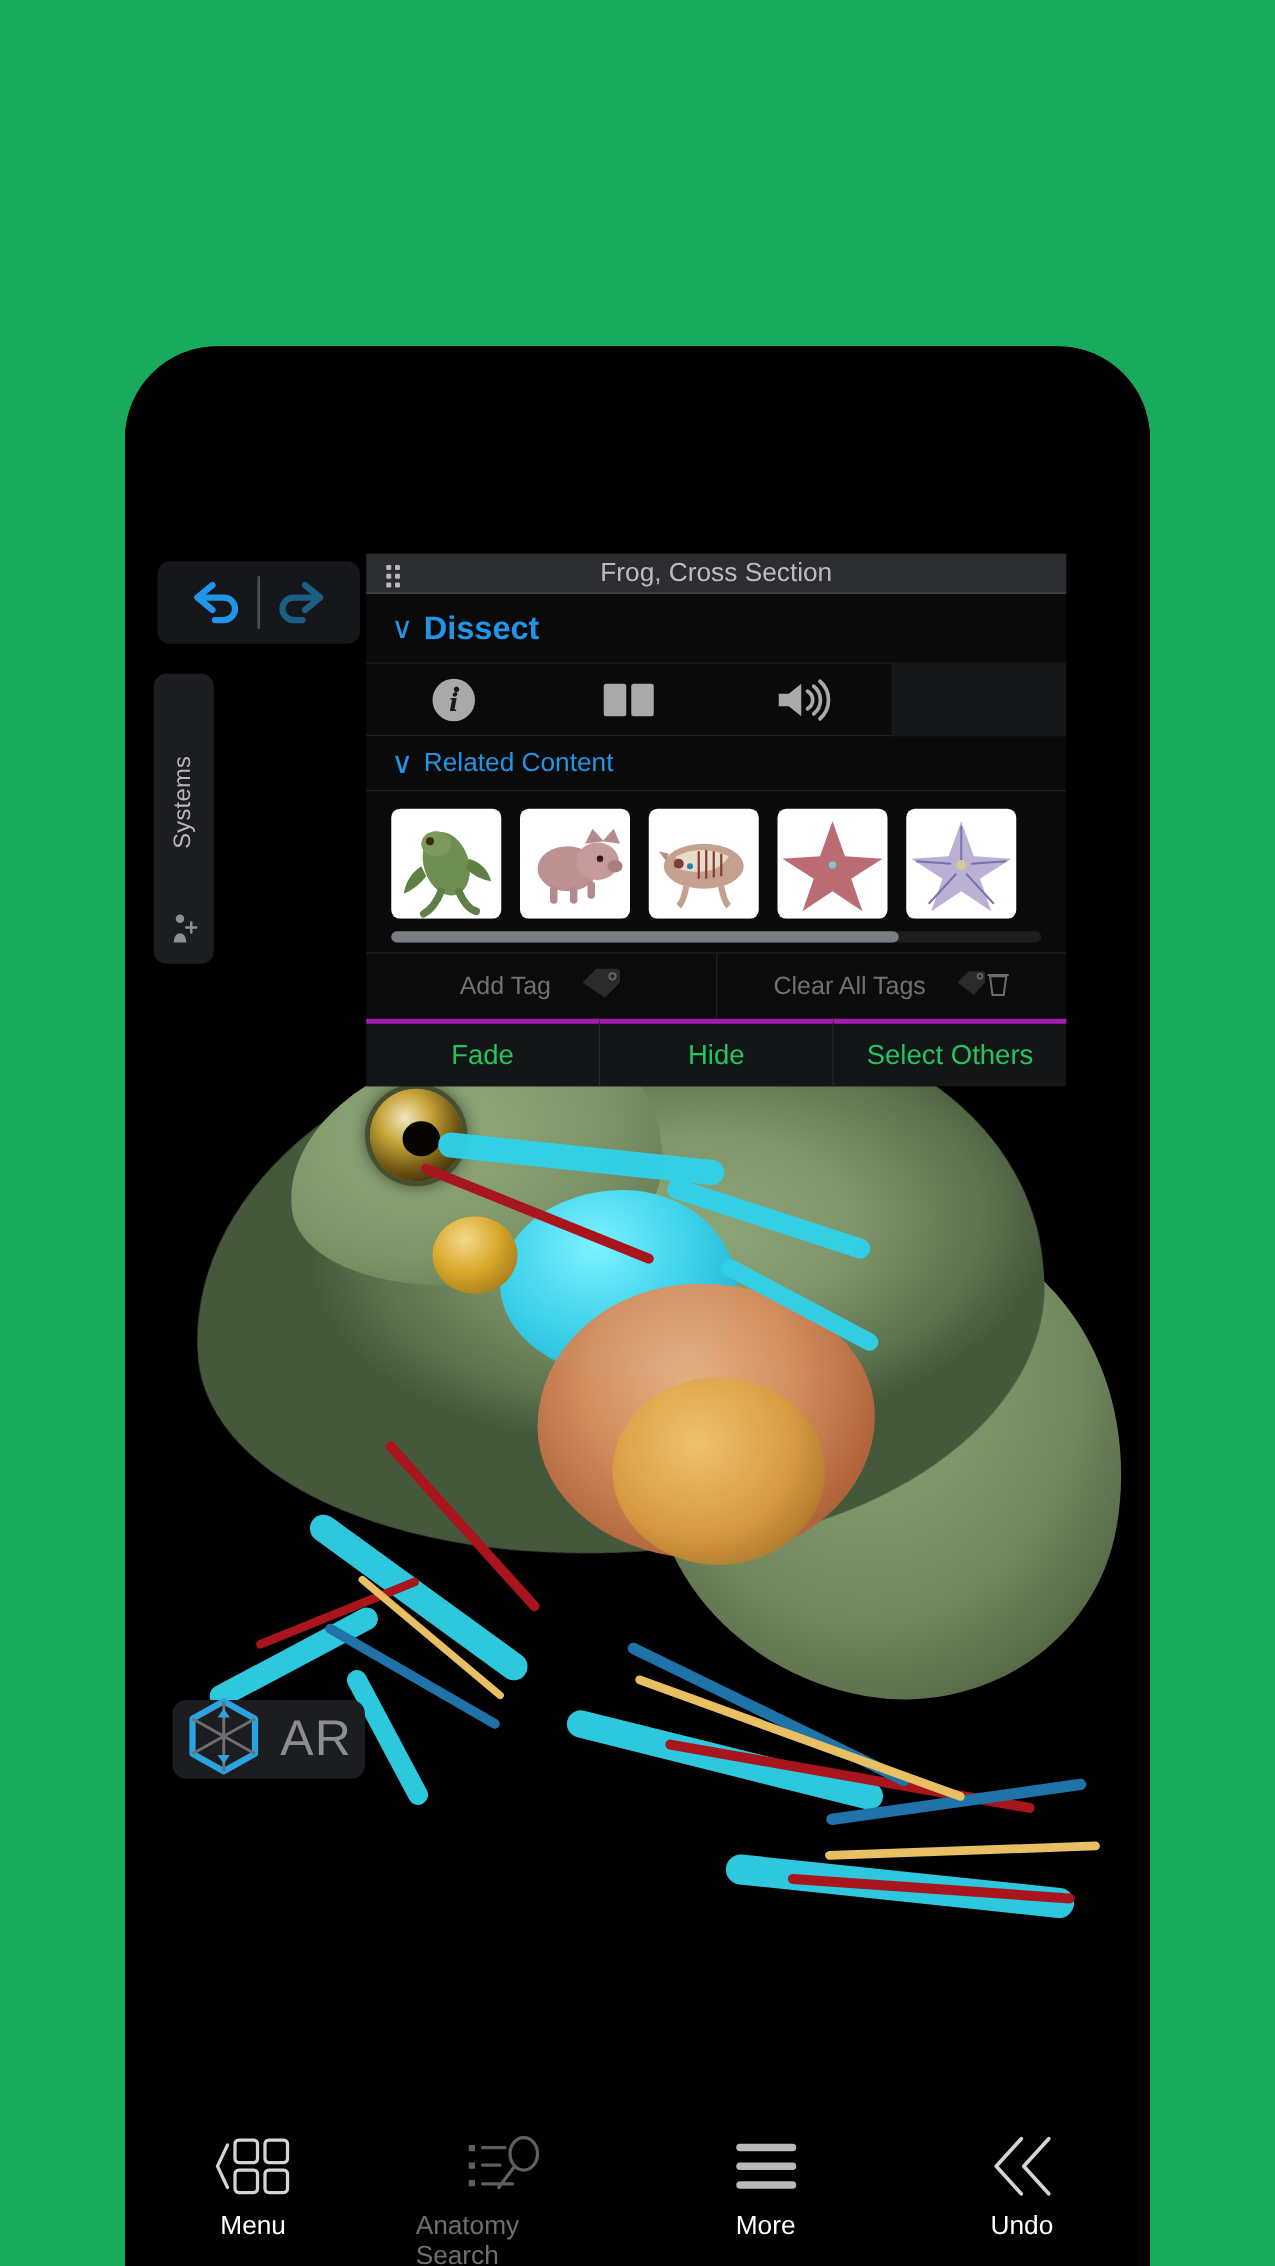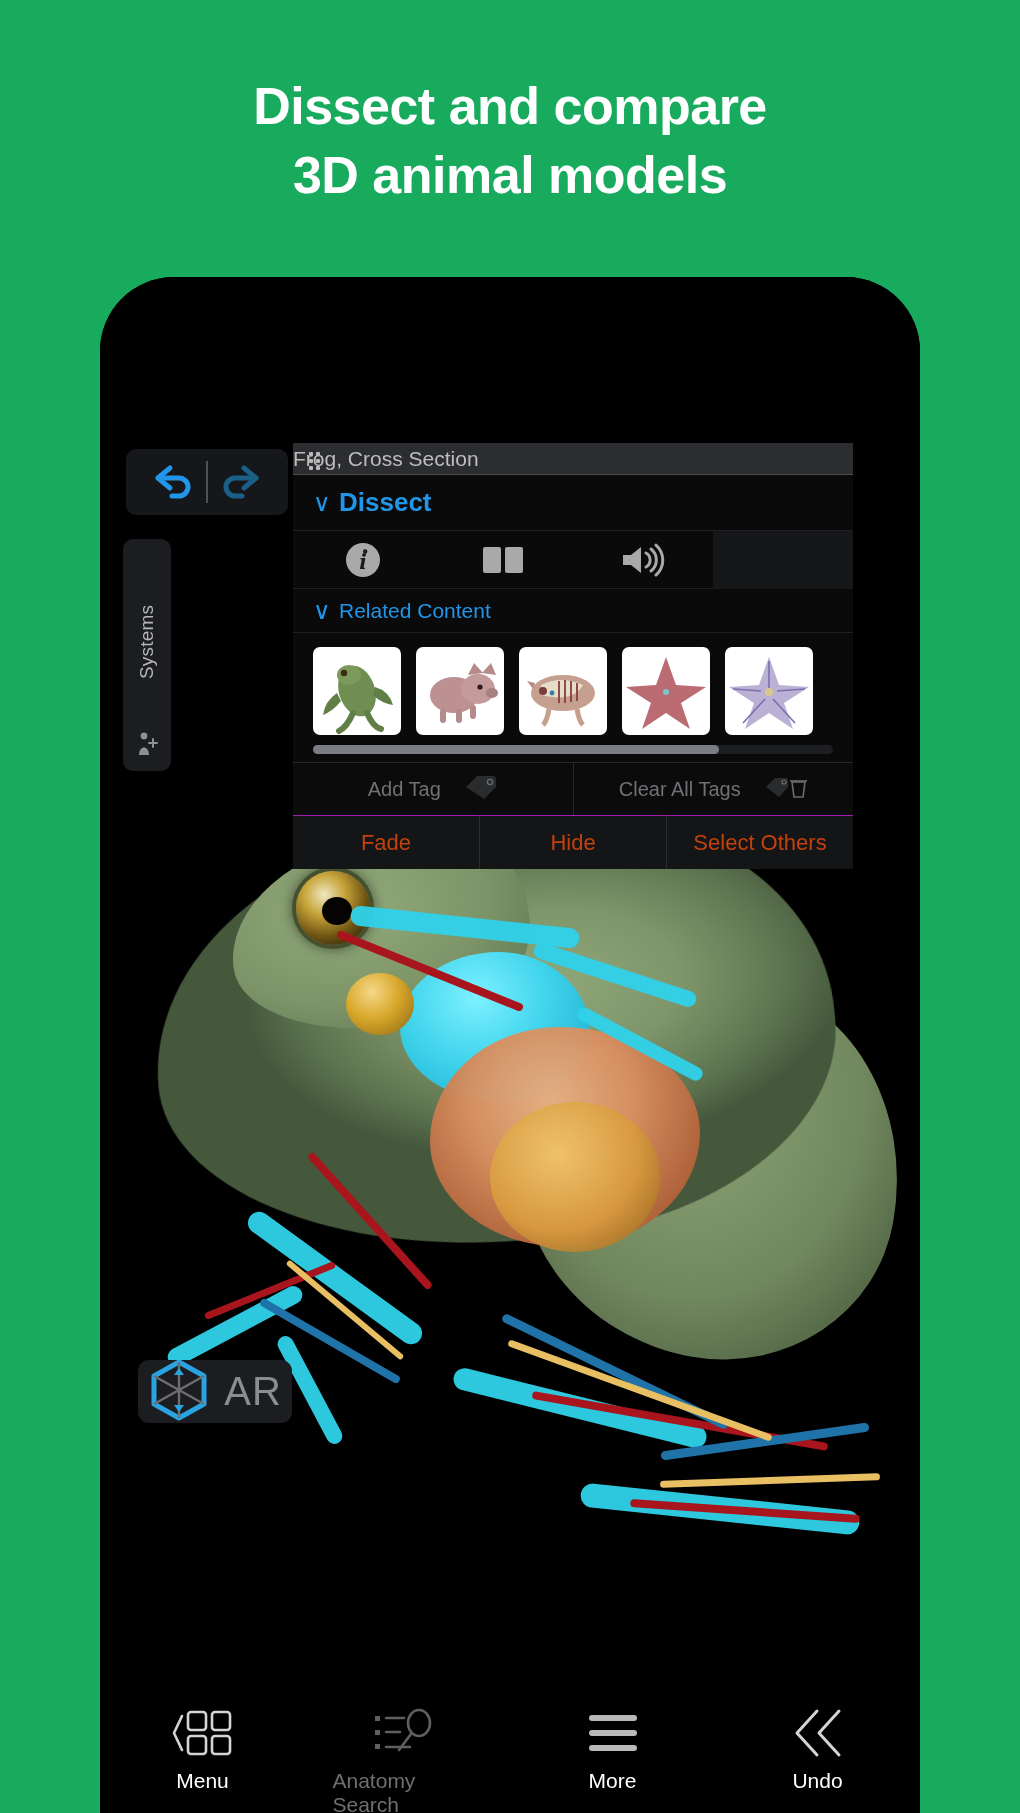--- a/index.html
+++ b/index.html
@@ -128,21 +128,21 @@
     border-bottom:1px solid #4a4b4e;
   }
   .grip {
     position:absolute; left:16px; top:9px;
     width:14px; height:16px;
     display:grid; grid-template-columns:repeat(2,4px);
     grid-template-rows:repeat(3,4px); gap:3px;
   }
   .grip i { display:block; width:4px; height:4px; background:#b9b9b9; border-radius:1px; }
   .panel-title {
-    width:100%; text-align:left; color:#bdbdbd; font-size:21px;
+    width:100%; text-align:center; color:#bdbdbd; font-size:21px;
   }
   .section-head {
     height:56px; display:flex; align-items:center; padding-left:20px;
     color:#2196e8; font-size:26px; font-weight:600;
     border-bottom:1px solid #1f2023;
   }
   .section-head.small { height:44px; font-size:21px; font-weight:normal; }
   .chev { display:inline-block; width:26px; font-size:24px; font-weight:400; }
 
   .icon-row {
@@ -172,22 +172,22 @@
   .tag-btn {
     flex:1; height:52px; display:flex; align-items:center; justify-content:center;
     gap:23px; color:#6f7175; font-size:20px; background:#0b0b0c;
     border-right:1px solid #26272a;
   }
   .tag-btn:last-child { border-right:none; }
 
   .action-row { display:flex; }
   .action-btn {
     flex:1; height:54px; display:flex; align-items:center; justify-content:center;
-    color:#c2410c; font-size:22px; background:#141517;
-    border-right:1px solid #2b2c2f; border-top:1px solid #a21caf;
+    color:#22c55e; font-size:22px; background:#141517;
+    border-right:1px solid #2b2c2f; border-top:4px solid #a21caf;
   }
   .action-btn:last-child { border-right:none; }
 
   
   .ar-btn {
     position:absolute; left:38px; top:1083px; width:154px; height:63px;
     background:#1c1d20; border-radius:11px;
     display:flex; align-items:center; justify-content:center; gap:14px;
   }
   .ar-label { color:#8b8d90; font-size:40px; letter-spacing:1px; }
@@ -201,22 +201,20 @@
   .nav-item { width:150px; display:flex; flex-direction:column; align-items:center; gap:8px; }
   .nav-icon { height:56px; display:flex; align-items:center; justify-content:center; }
   .nav-label { font-size:21px; color:#ffffff; }
   .nav-item.dim .nav-label { color:#6e6f72; }
 </style>
 </head>
 <body>
 
 <div id="root">
 
-  <div class="headline">Dissect and compare
-3D animal models</div>
 
   <div class="phone">
     <div class="screen">
 
       <div class="render">
         <div class="frog-haunch"></div>
         <div class="frog-body"></div>
         <div class="frog-head"></div>
         <div class="cyan-mass"></div>
         <div class="viscera"></div>

